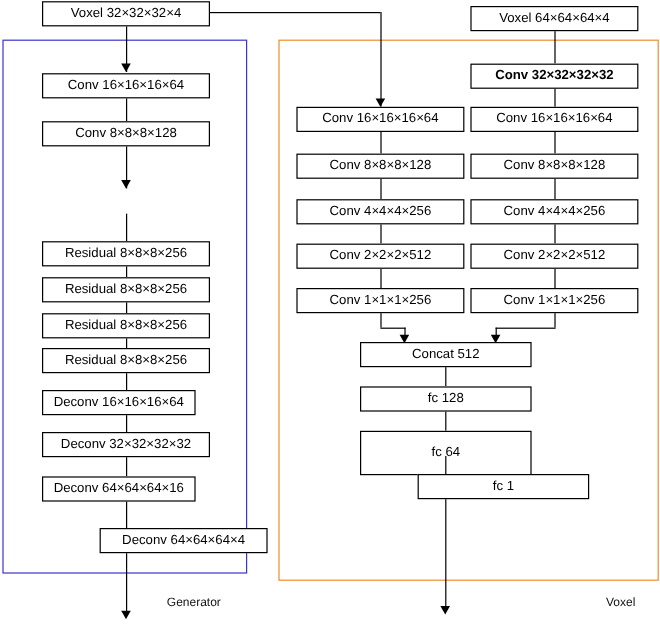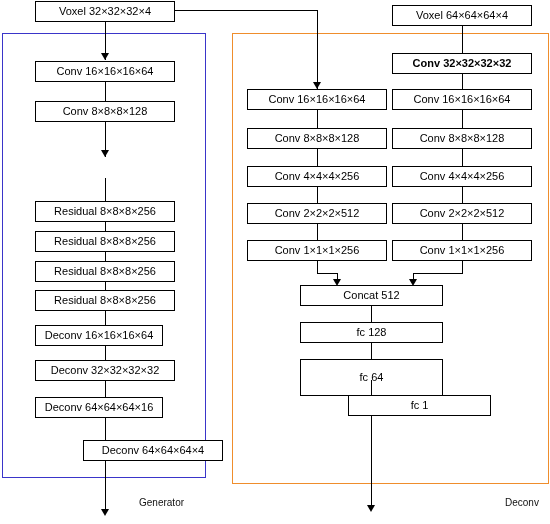--- a/index.html
+++ b/index.html
@@ -63,21 +63,21 @@
 </style>
 </head>
 <body>
 
 <div id="canvas">
 
   <div class="group-box group-blue" style="left:2px; top:33px; width:204px; height:445px;"></div>
   <div class="group-box group-orange" style="left:232px; top:33px; width:317px; height:451px;"></div>
 
   <div class="group-label" style="left:139px; top:497px;">Generator</div>
-  <div class="group-label" style="left:505px; top:497px;">Deconv</div>
+  <div class="group-label" style="left:505px; top:497px;">Voxel</div>
 
   <div class="node" style="left:35px; top:1px; width:140px; height:21px;">Voxel 32×32×32×4</div>
   <div class="node" style="left:392px; top:5px; width:140px; height:21px;">Voxel 64×64×64×4</div>
 
   <div class="edge edge-h" style="left:175px; top:10px; width:142px;"></div>
   <div class="edge edge-v" style="left:317px; top:10px; height:79px;"></div>
   <div class="arrow" style="left:313px; top:82px;"></div>
 
   <div class="edge edge-v" style="left:105px; top:22px; height:38px;"></div>
   <div class="arrow" style="left:101px; top:53px;"></div>

